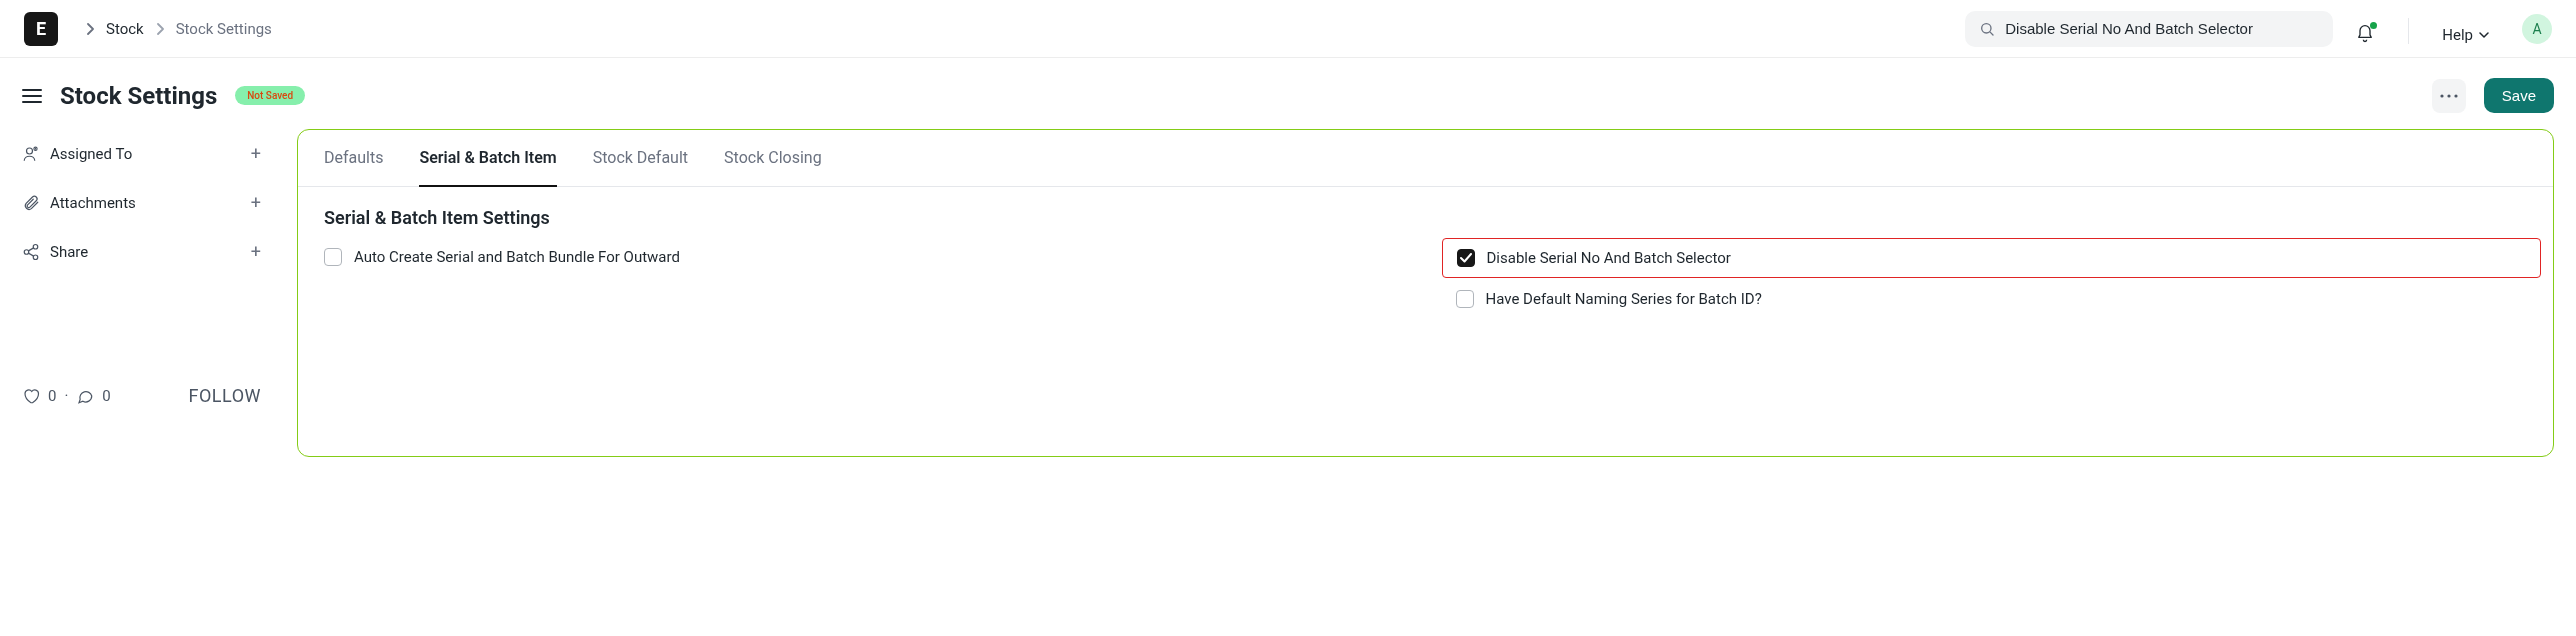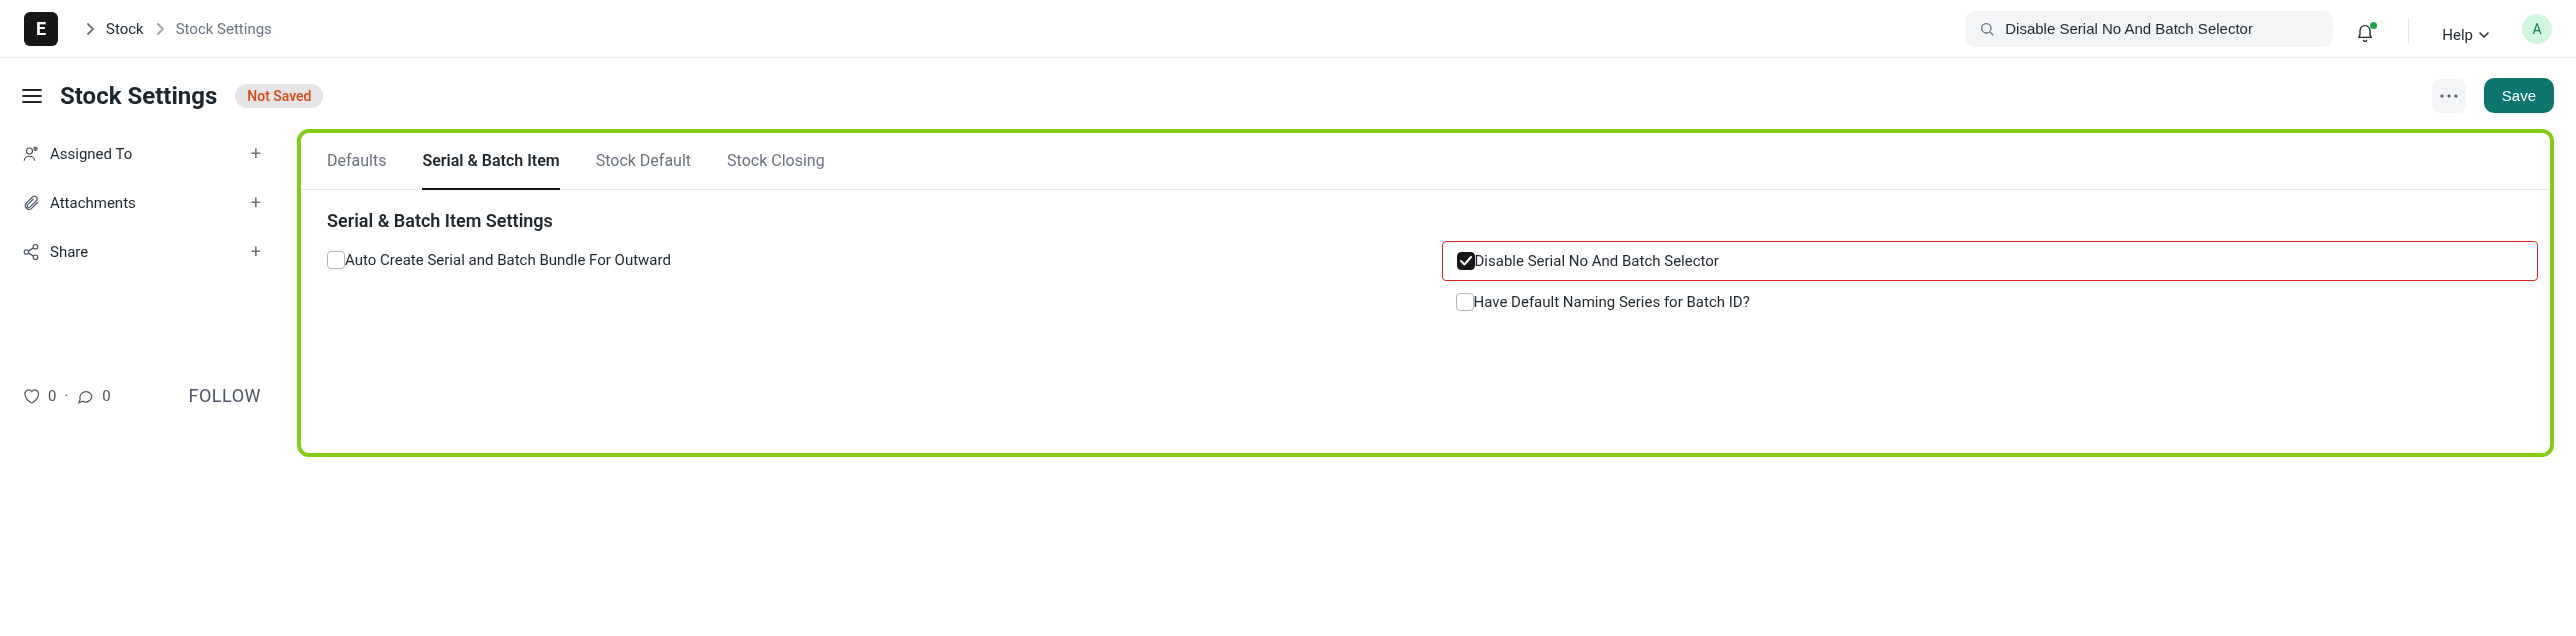--- a/index.html
+++ b/index.html
@@ -17,45 +17,45 @@
   .bell { position:relative; }
   .bell .dot { position:absolute; top:-2px; right:-2px; width:7px; height:7px; background:#16a34a; border-radius:50%; }
   .divider-v { width:1px; height:26px; background:#e5e7eb; }
   .help { display:flex; align-items:center; gap:6px; font-size:15px; color:#1f272e; cursor:pointer; }
   .avatar { width:30px; height:30px; border-radius:50%; background:#d1f5df; display:flex; align-items:center; justify-content:center; color:#1c7f4e; font-size:14px; cursor:pointer; }
   
   .titlebar { display:flex; align-items:center; padding: 20px 22px 12px; gap: 18px; }
   .menu-icon { display:flex; flex-direction:column; gap:4px; cursor:pointer; }
   .menu-icon span { width:20px; height:2px; background:#1f272e; border-radius:2px; }
   .page-title { font-size:24px; font-weight:700; }
-  .badge-notsaved { background:#e5e5e5; color:#d9480f; border-radius:12px; padding:4px 12px; font-size:14px; font-weight:500; }
+  .badge-notsaved { background:#86efac; color:#d9480f; border-radius:12px; padding:4px 12px; font-size:10px; font-weight:500; }
   .titlebar-spacer { flex:1; }
   .kebab { width:34px; height:34px; border-radius:8px; background:#f3f4f5; display:flex; align-items:center; justify-content:center; cursor:pointer; color:#4b5563; font-size:18px; }
   .save-btn { background:#0f766e; color:#fff; border:none; border-radius:10px; padding:9px 18px; font-size:15px; font-weight:500; cursor:pointer; }
   
   .page-body { display:flex; padding: 4px 22px 30px; gap: 36px; }
   
   .sidebar { width: 239px; display:flex; flex-direction:column; }
   .side-row { display:flex; align-items:center; justify-content:space-between; padding: 14px 0; color:#1f272e; }
   .side-label { display:flex; align-items:center; gap:10px; font-size:15px; }
   .side-icon { color:#4b5563; display:flex; align-items:center; justify-content:center; }
   .plus { font-size:18px; color:#6b7280; cursor:pointer; }
   .side-bottom { margin-top: 109px; display:flex; align-items:center; justify-content:space-between; }
   .engage { display:flex; align-items:center; gap: 8px; color:#4b5563; font-size:15px; }
   .follow { font-size:18px; color:#4b5563; letter-spacing:0.5px; cursor:pointer; }
   
-  .main-card { flex:1; border:4px solid #84cc16; border-radius:12px; overflow:hidden; min-height: 328px; }
+  .main-card { flex:1; border:1px solid #84cc16; border-radius:12px; overflow:hidden; min-height: 328px; }
   .tabs { display:flex; gap: 36px; padding: 0 26px; border-bottom:1px solid #e5e7eb; }
   .tab { padding: 18px 0; font-size:16px; color:#6b7280; cursor:pointer; white-space:nowrap; }
   .tab.active { color:#1f272e; font-weight:600; border-bottom:2px solid #111; margin-bottom:-1px; }
   
   .section-title { font-size:18px; font-weight:600; padding: 20px 26px 10px; }
   .form-grid { display:flex; padding: 10px 26px 30px; gap: 60px; }
   .col { flex:1; display:flex; flex-direction:column; gap:22px; }
-  .chk-row { display:flex; align-items:center; font-size:15px; }
+  .chk-row { display:flex; align-items:center; gap:12px; font-size:15px; }
   .chk { width:18px; height:18px; border:1.5px solid #b0b5bb; border-radius:4px; display:flex; align-items:center; justify-content:center; flex-shrink:0; cursor:pointer; }
   .chk.checked { background:#171717; border-color:#171717; color:#fff; }
   .chk.checked svg { stroke:#fff; }
   .highlight { border:1.5px solid #e02424; border-radius:4px; padding: 10px 14px; margin: -10px -14px; display:inline-flex; }
   
   svg { display:block; }
 </style>
 </head>
 <body>
 

